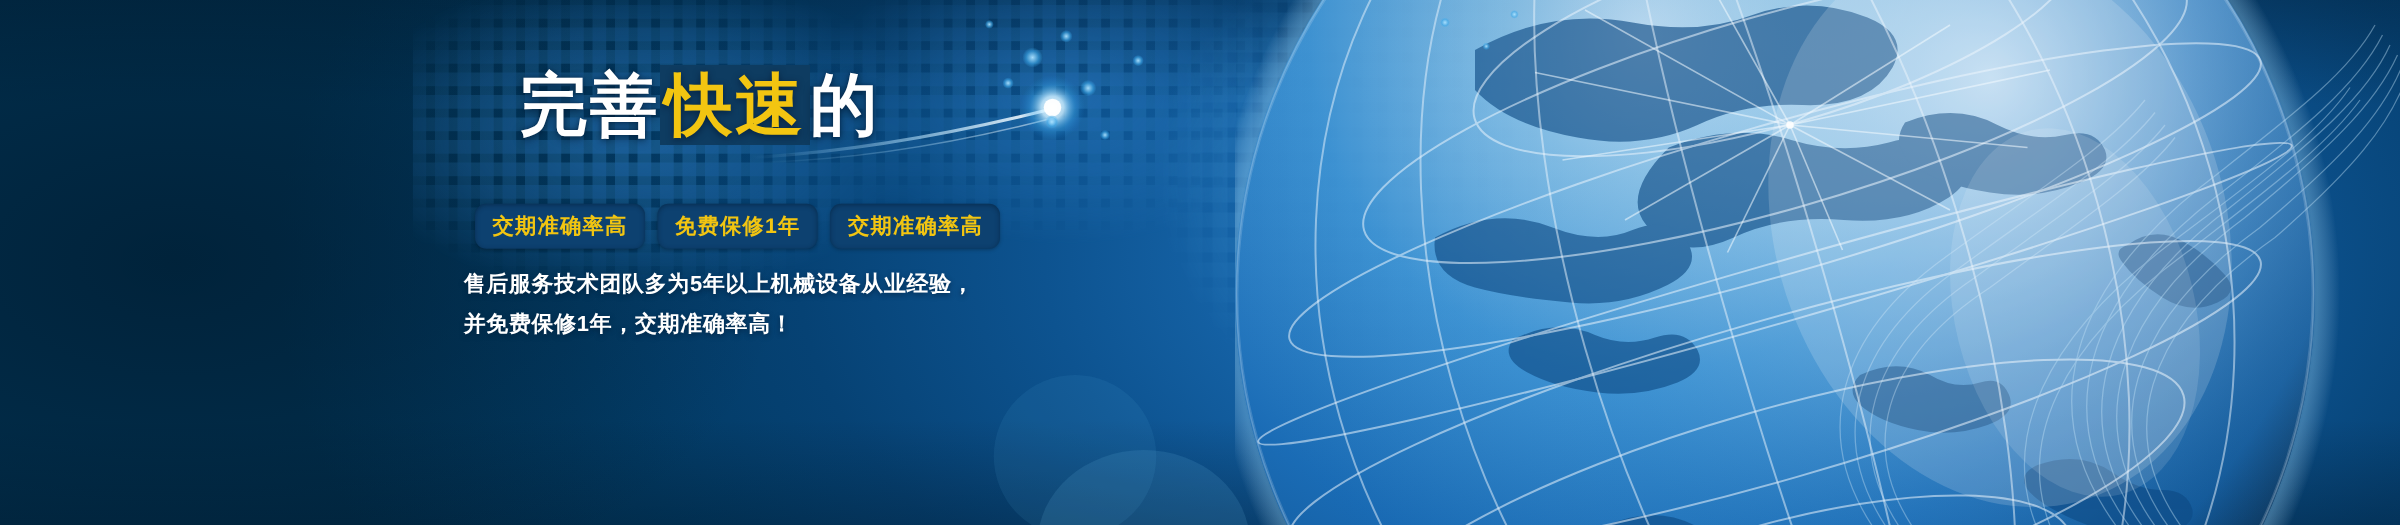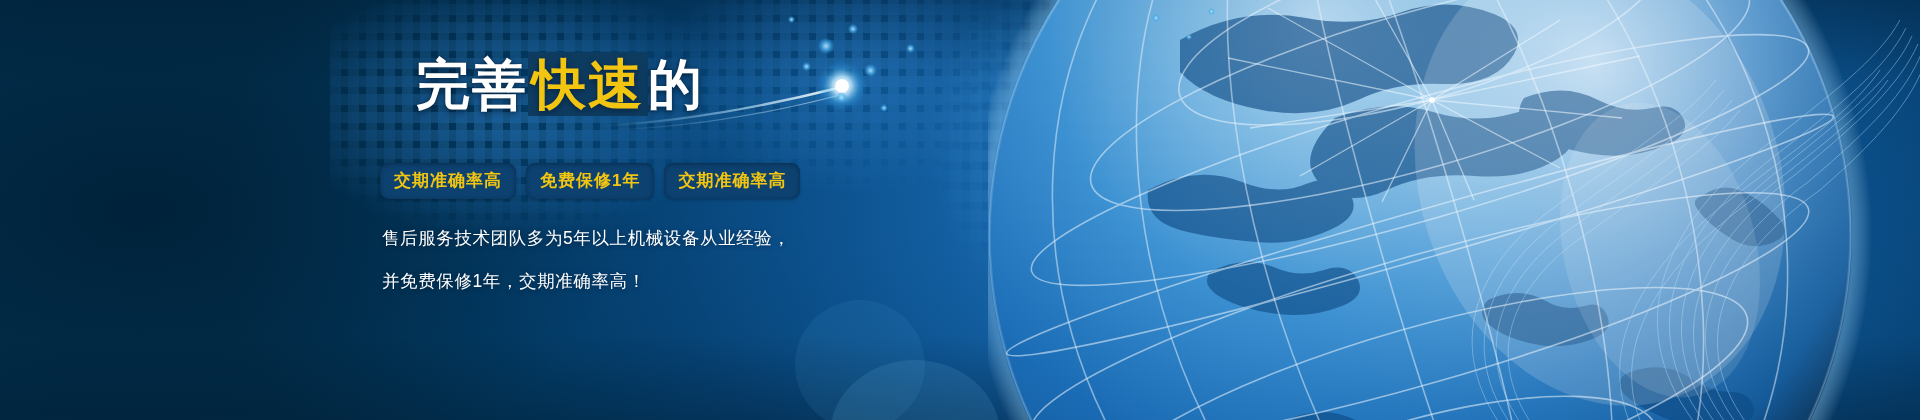--- a/index.html
+++ b/index.html
@@ -60,21 +60,21 @@
     text-shadow:0 2px 6px rgba(0,20,45,.65);
   }
   .badges{position:absolute;left:380px;top:163px;display:flex;gap:10px;align-items:center;}
   .badge{
     background:#0d4170;color:#F2C511;font-size:17px;font-weight:bold;
     border-radius:9px;padding:6px 14px 7px;letter-spacing:1px;white-space:nowrap;
     box-shadow:0 1px 4px rgba(0,20,40,.45) inset, 0 1px 3px rgba(0,0,0,.25);
   }
   .body-copy{position:absolute;left:366px;top:209px;color:#ffffff;font-size:17.5px;
              line-height:27px;letter-spacing:.6px;text-shadow:0 1px 4px rgba(0,25,50,.6);}
-  .body-copy p{margin:16px;white-space:nowrap;}
+  .body-copy p{margin:5px;white-space:nowrap;font-weight:bold;}
   
   .streak{position:absolute;left:600px;top:30px;width:340px;height:130px;}
   .bokeh{position:absolute;border-radius:50%;background:radial-gradient(circle, rgba(170,225,255,.95) 0%, rgba(60,170,235,.55) 45%, rgba(30,120,200,0) 72%);}
 </style>
 </head>
 <body>
 
 <div class="banner">
 
   <div class="layer vig"></div>

